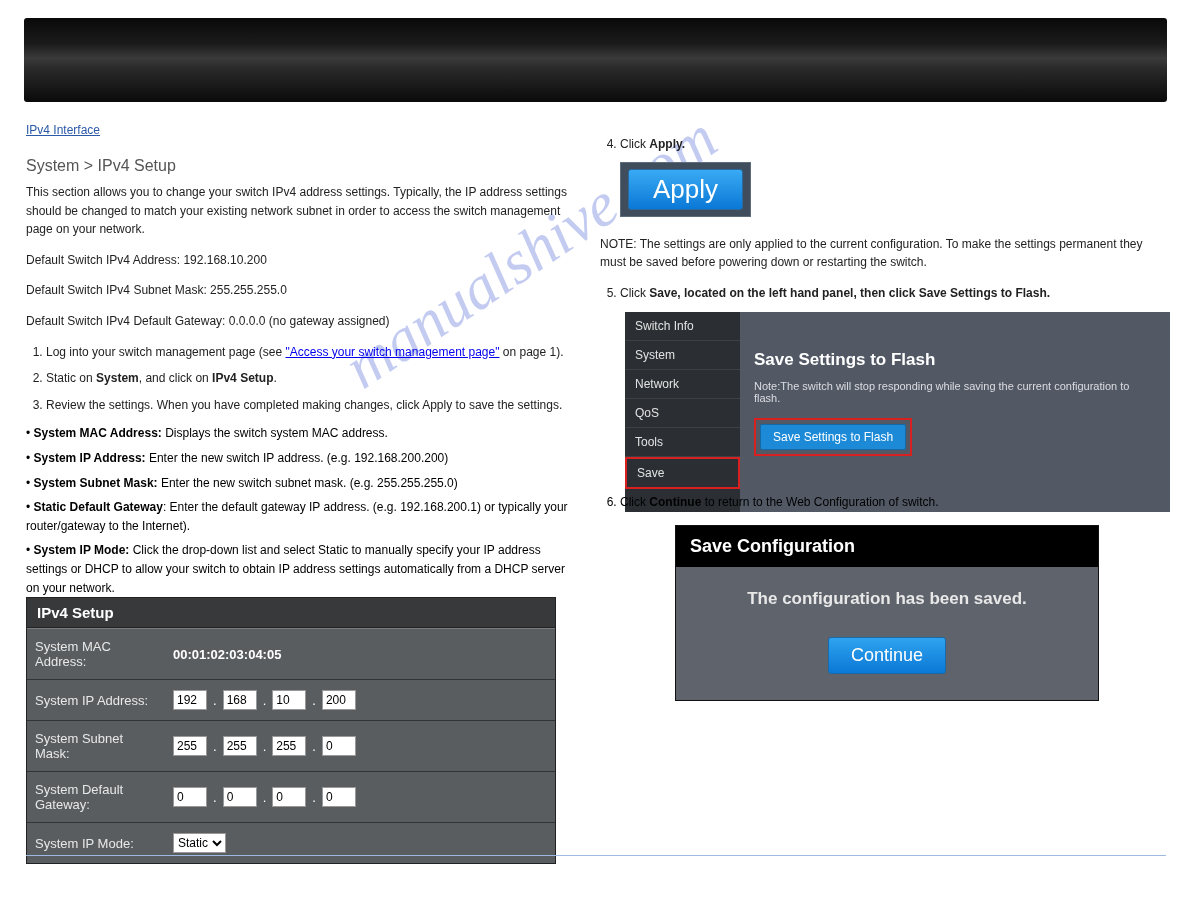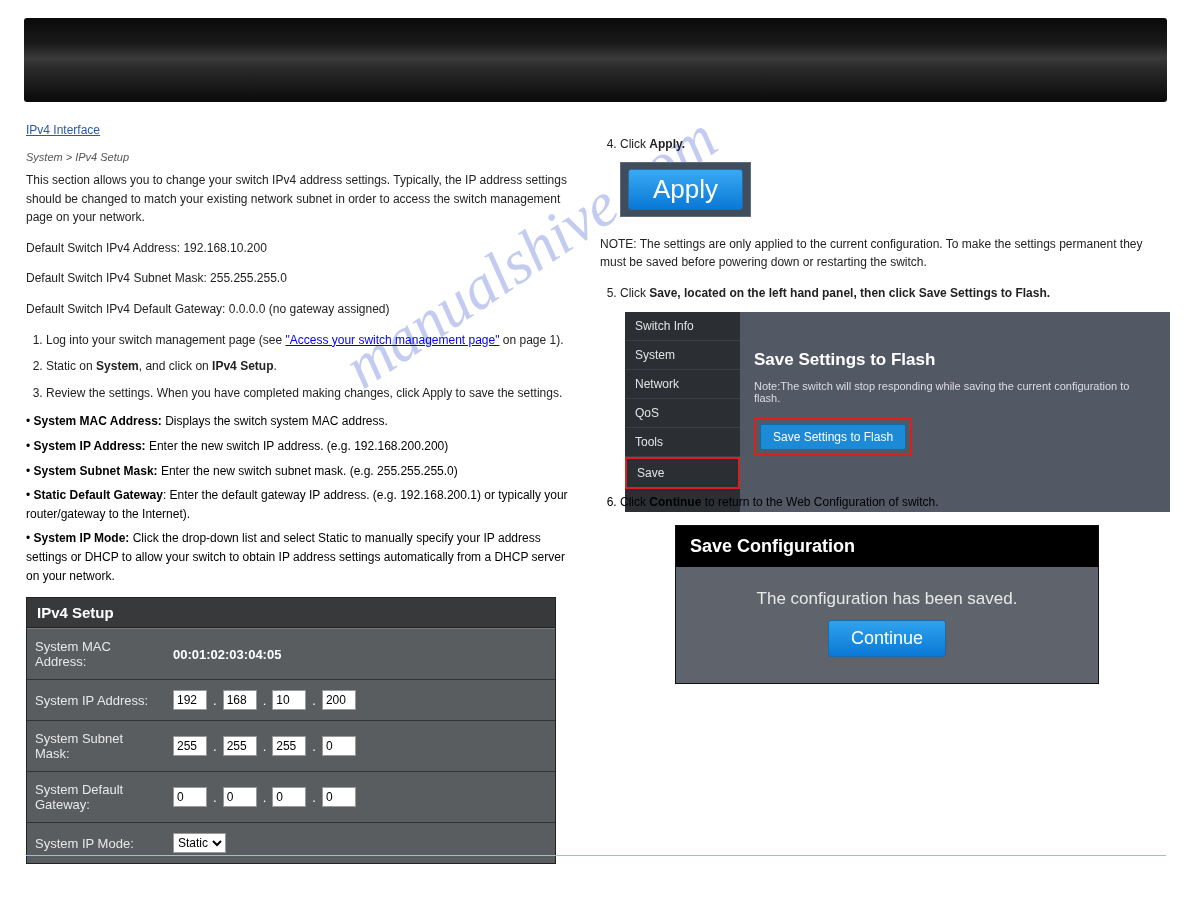--- a/index.html
+++ b/index.html
@@ -23,21 +23,21 @@
 
   .left-col .link-heading {
     color:#2b59a7; font-size:12px; text-decoration:underline; margin-bottom:14px; display:inline-block;
   }
   .left-col .info-text {
     font-size:12px; color:#222; line-height:1.55;
     margin-bottom:12px;
   }
   .left-col ol { margin-left:20px; font-size:12px; color:#222; }
   .left-col ol li { margin-bottom:8px; line-height:1.55; }
-  .left-col .italic { font-style:italic; color:#555; font-size:11px; margin-top:0; margin-bottom:8px; }
+  .left-col .italic { color:#555; font-size:16px; margin-top:6px; margin-bottom:8px; }
   .left-col b { font-weight:bold; }
 
   
   .ipv4-panel {
     position:absolute; left:26px; top:597px; width:530px;
     border:1px solid #222; background:#5a5d60;
   }
   .ipv4-panel .hdr {
     background:#37393b; color:#fff; font-weight:bold; font-size:15px;
     padding:6px 10px; border-bottom:1px solid #222;
@@ -116,21 +116,21 @@
     position:absolute; left:675px; top:525px; width:424px;
     border:1px solid #111;
   }
   .save-conf .hdr {
     background:#000; color:#fff; font-size:18px; font-weight:bold; padding:10px 14px;
   }
   .save-conf .body {
     background:#5e636c; text-align:center; padding:22px 10px 26px;
   }
   .save-conf .body .msg {
-    color:#e8e8e8; font-size:17px; margin-bottom:11px;
+    color:#e8e8e8; font-size:17px; margin-bottom:28px;font-weight:bold;
   }
   .save-conf .cont-btn {
     background:linear-gradient(to bottom,#2fa3ee,#0a78d6);
     color:#fff; font-size:18px; padding:7px 22px;
     border:1px solid #1a6aa8; border-radius:3px; cursor:pointer; font-family:inherit;
   }
 
   
   .wm {
     position:absolute; left:300px; top:170px; width:600px;

